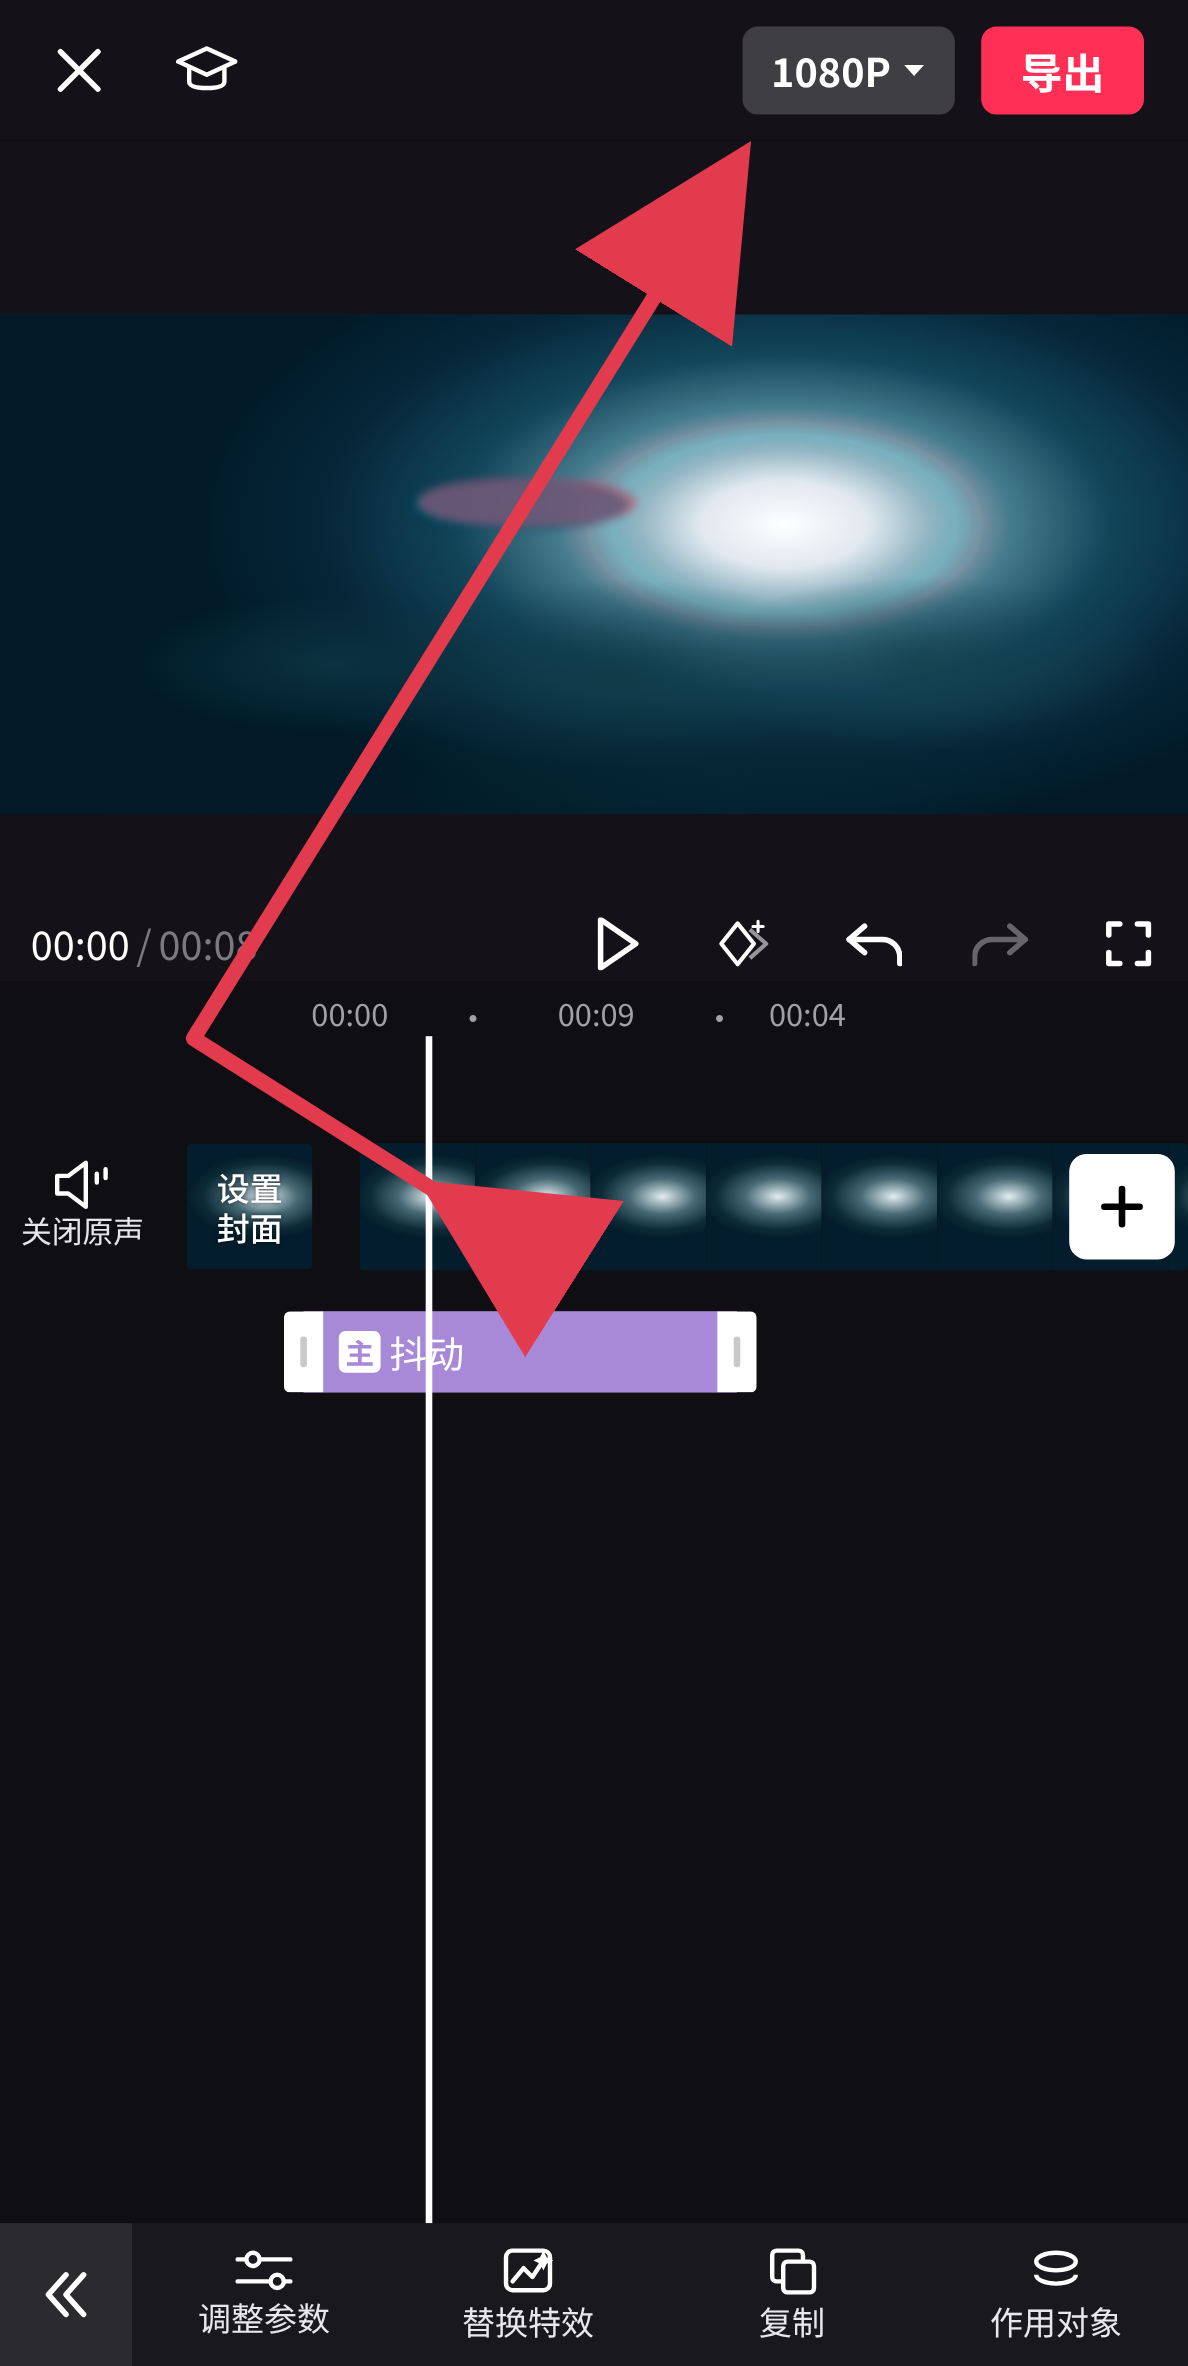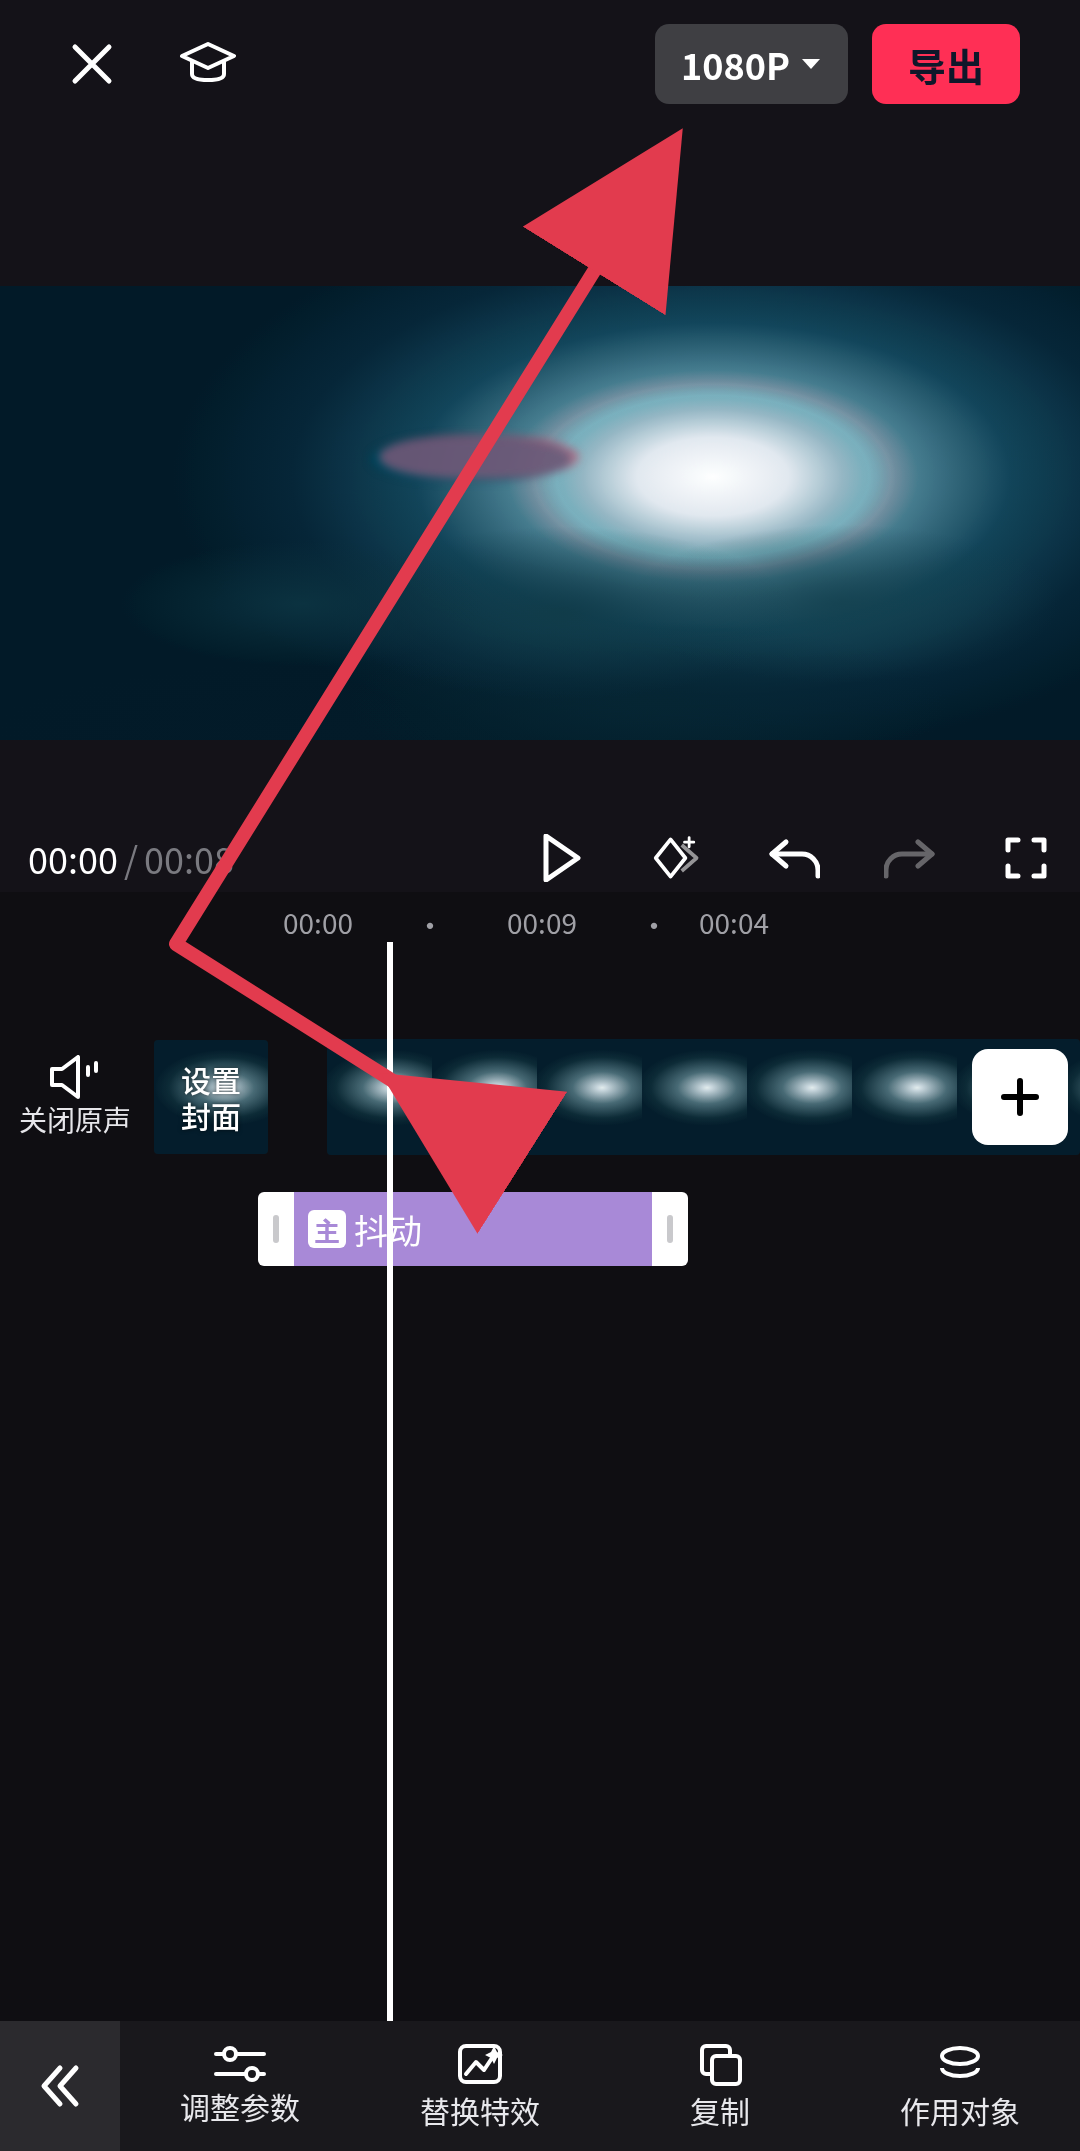--- a/index.html
+++ b/index.html
@@ -16,38 +16,38 @@
   * { box-sizing: border-box; }
 
   
   .top-bar {
     position: absolute;
     top: 0; left: 0; right: 0;
     height: 128px;
     background: #141218;
     display: flex;
     align-items: center;
-    padding: 0 60px;
+    padding: 0 40px;
   }
   .top-left { display: flex; align-items: center; gap: 52px; }
   .top-right { margin-left: auto; display: flex; align-items: center; gap: 24px; }
   .icon-btn {
     display: flex; align-items: center; justify-content: center;
     width: 64px; height: 64px;
   }
   .pill-btn {
     height: 80px;
     border-radius: 14px;
     display: flex; align-items: center; justify-content: center;
     padding: 0 26px;
     font-size: 36px;
     font-weight: 600;
   }
   .pill-grey { background: #3f3f43; color: #fff; }
-  .pill-red  { background: #ff2f55; color: #0f172a; padding: 0 36px; font-size: 38px; }
+  .pill-red  { background: #ff2f55; color: #ffffff; padding: 0 36px; font-size: 38px; }
 
   
   .preview-area {
     position: absolute;
     top: 128px; left: 0; right: 0;
     height: 770px;
     background: #141218;
     display: flex;
     align-items: center;
     justify-content: center;
@@ -142,21 +142,21 @@
   .mute-box{
     width:150px; text-align:center;
     display:flex; flex-direction:column; align-items:center; 
   }
   .mute-box .lbl{font-size:28px;color:#e6e6ea}
   .cover-thumb{
     width:114px; height:114px; border-radius:4px;
     position:relative; overflow:hidden;
     display:flex; align-items:center; justify-content:center;
     text-align:center;
-    margin-left:4px;
+    margin-left:20px;
   }
   .thumb-bg{position:absolute;inset:0;
     background: radial-gradient(ellipse 70px 38px at 62% 42%,
       rgba(239,249,255,.92)0%,rgba(120,180,196,.55)42%,rgba(18,50,62,.9)80%,#0a2230 100%);
     filter:contrast(1.05);
   }
   .cover-thumb .ov{position:relative;font-size:30px;line-height:36px;color:#fff;font-weight:500;text-shadow:0 0 4px rgba(0,0,0,.6)}
   .clip-strip{
     position:absolute;
     left:327px; right:0;

